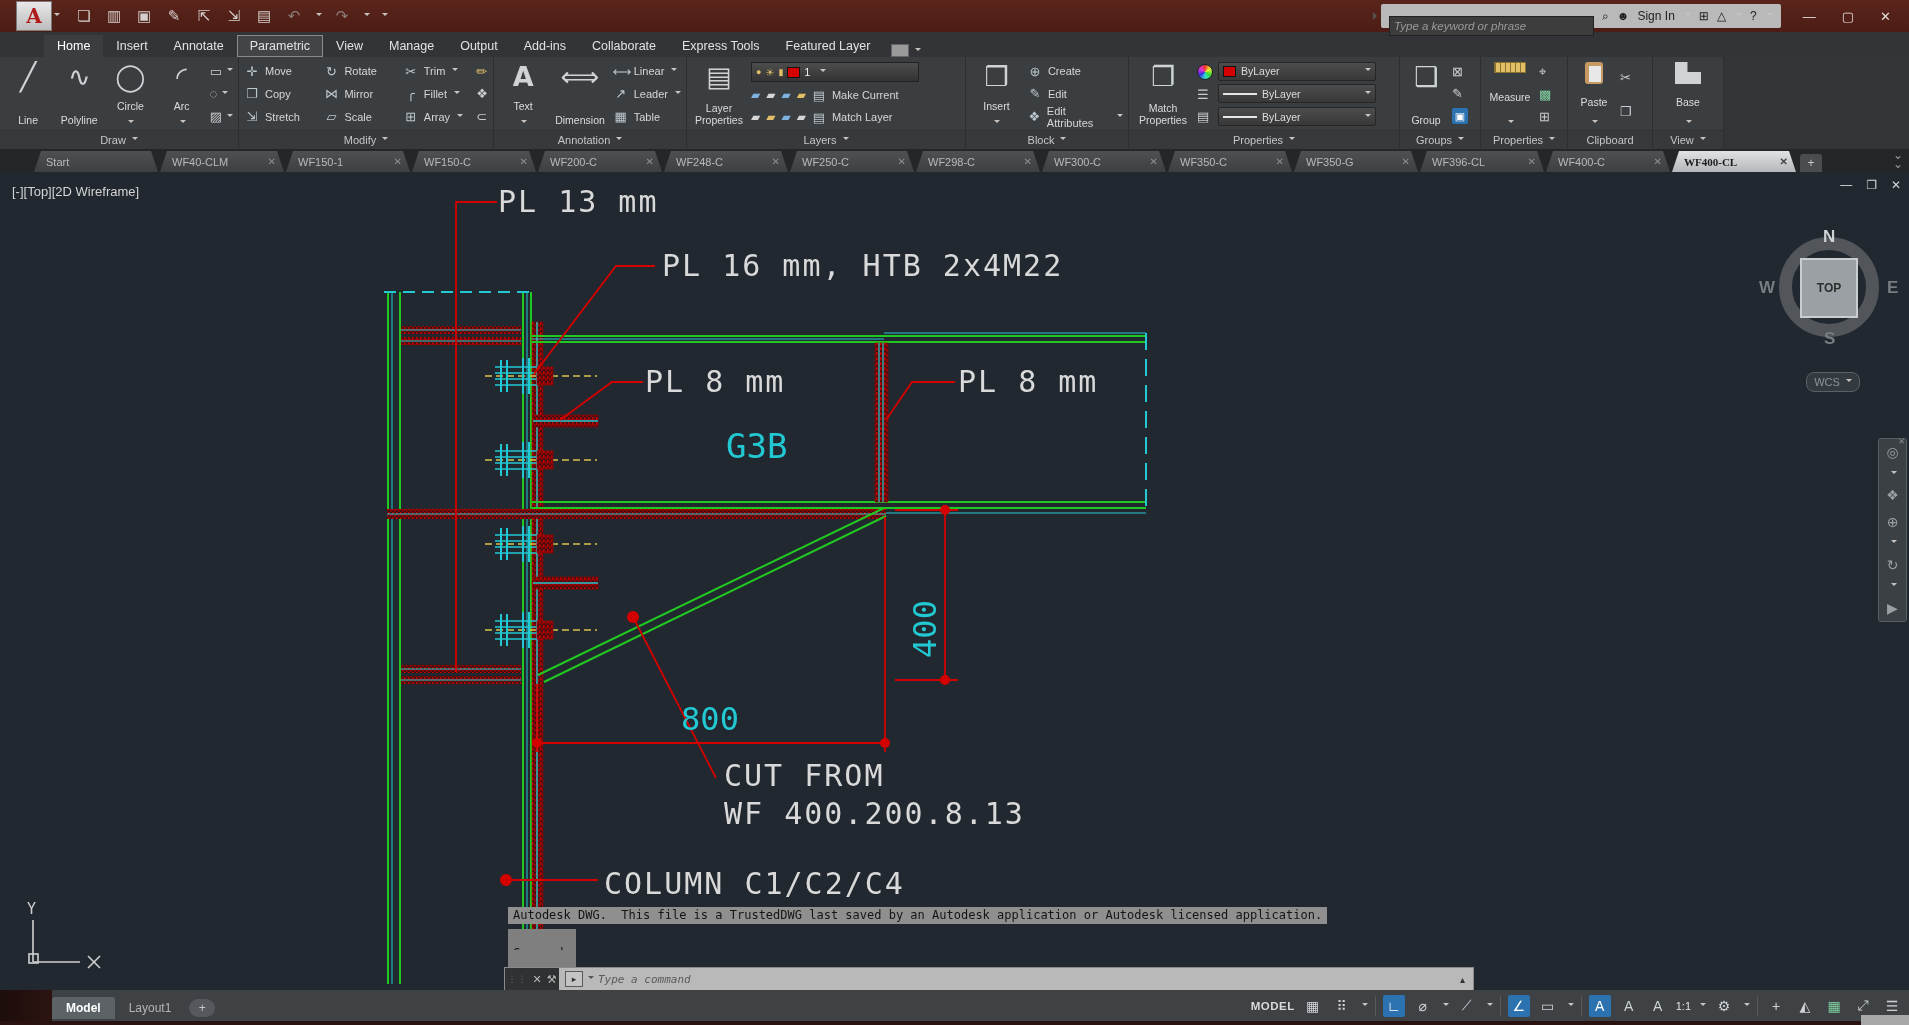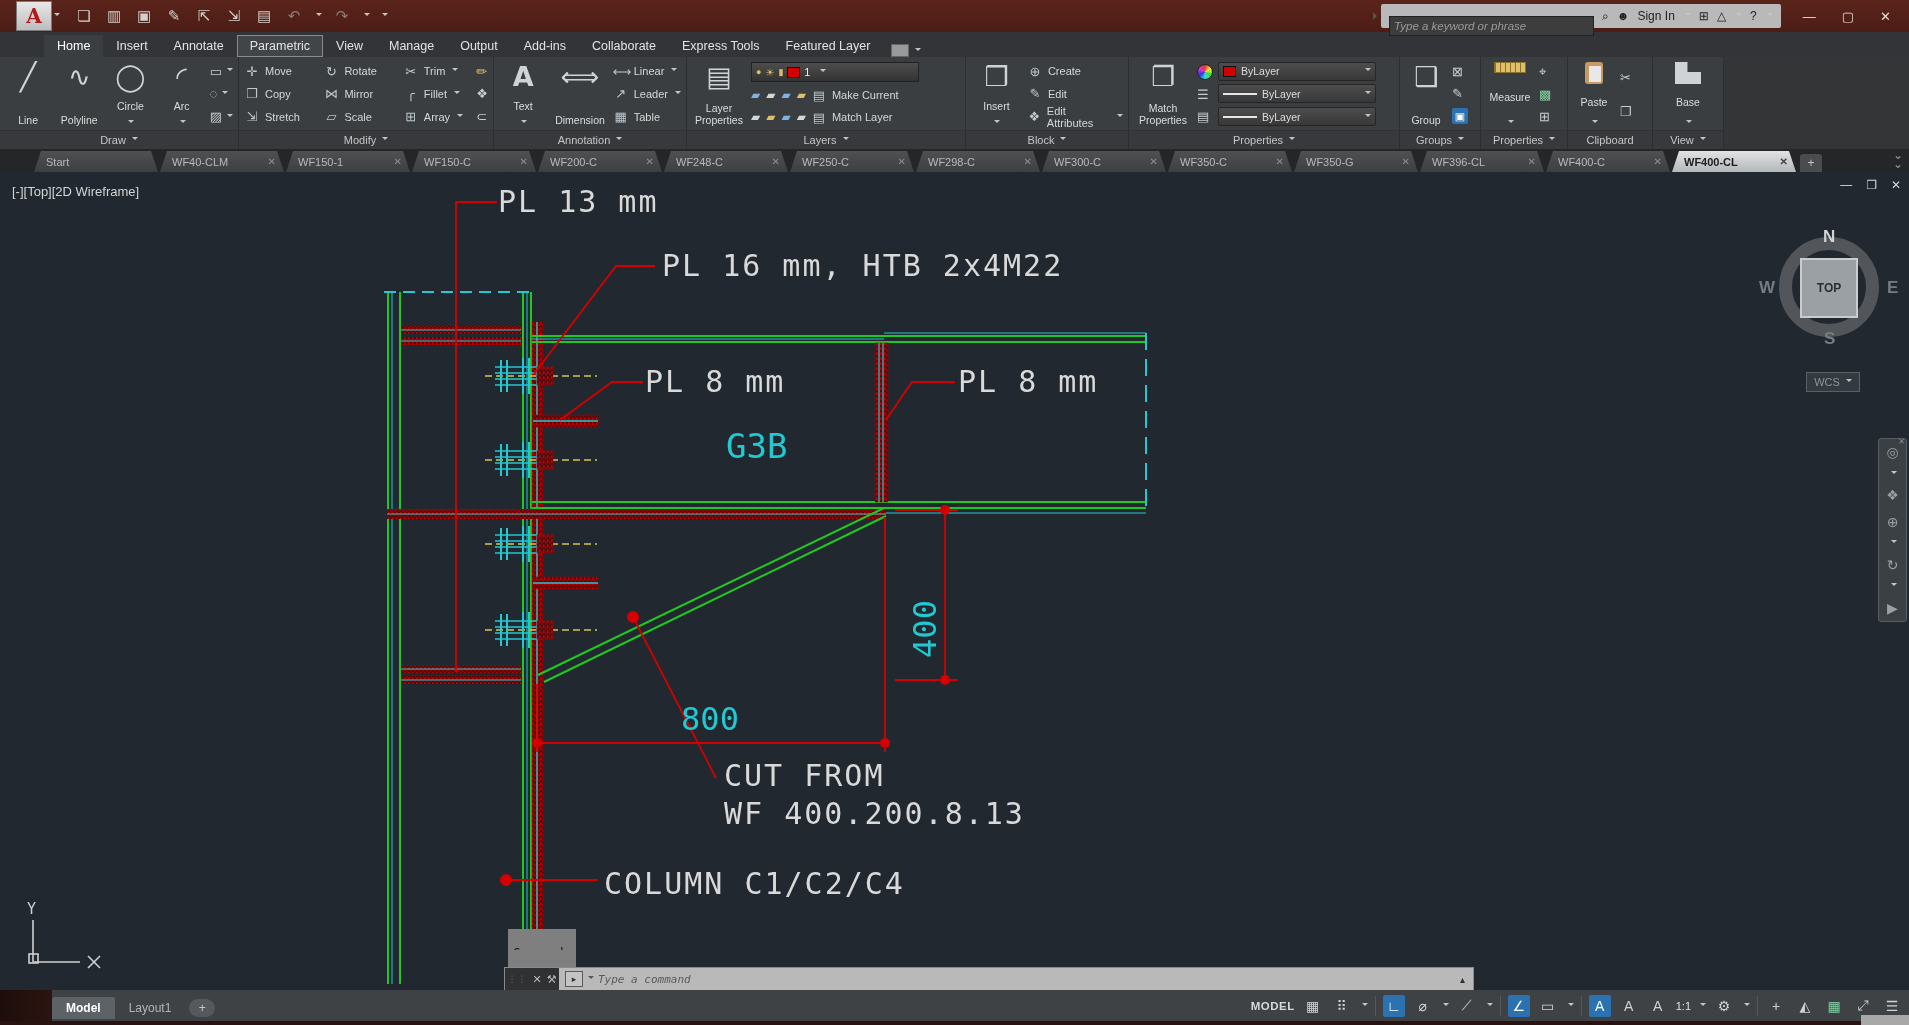--- a/index.html
+++ b/index.html
@@ -56,36 +56,36 @@
   .clipb:after{content:"";position:absolute;left:4px;top:4px;width:12px;height:16px;background:#e8e8e8;}
   .baseL{width:26px;height:22px;background:#cfd3d6;clip-path:polygon(0 0,48% 0,48% 45%,100% 45%,100% 100%,0 100%);}
   .cwheel{width:14px;height:14px;border-radius:50%;background:conic-gradient(#e33,#ee3,#3d3,#3dd,#33d,#d3d,#e33);border:1px solid #222;}
   .rfill{flex:1;background:#333537;}
   
   .ftabrow{height:23px;background:#252628;display:flex;align-items:flex-end;padding-left:34px;position:relative;}
   .ftab{height:21px;min-width:104px;padding:0 8px 0 12px;margin-right:2px;display:flex;align-items:center;gap:8px;
     background:linear-gradient(#4e5052,#3d3f41);color:#b9b9b9;font-size:11px;
     clip-path:polygon(7px 0,calc(100% - 7px) 0,100% 100%,0 100%);}
   .ftab .x{color:#8f8f8f;font-size:10px;margin-left:auto;}
-  .ftab.active{background:linear-gradient(#e0e2e3,#b4b8ba);color:#1c1c1c;font-weight:bold;}
+  .ftab.active{background:linear-gradient(#e0e2e3,#b4b8ba);color:#1c1c1c;font-weight:bold;font-family:Liberation Serif, serif;}
   .ftab.active .x{color:#444;}
   .ftab-plus{width:22px;height:18px;margin-left:2px;background:#4a4c4e;color:#c8c8c8;display:flex;align-items:center;justify-content:center;border-radius:3px 3px 0 0;font-size:12px;}
   .ftab-ovf{position:absolute;right:6px;top:2px;color:#9a9a9a;font-size:12px;line-height:9px;text-align:center;}
   
   .canvas{position:relative;width:1909px;height:818px;background:#212830;overflow:hidden;}
   .vplabel{position:absolute;left:12px;top:12px;color:#d4d4d4;font-size:13px;}
   .winctl{position:absolute;right:8px;top:6px;color:#d8d8d8;font-size:12px;display:flex;gap:14px;}
   
   .vcube{position:absolute;left:1777px;top:63px;width:104px;height:104px;}
   .vring{position:absolute;left:2px;top:2px;width:100px;height:100px;border-radius:50%;border:13px solid rgba(90,94,98,.85);box-sizing:border-box;}
   .vface{position:absolute;left:23px;top:23px;width:58px;height:60px;background:#9aa0a4;border:2px solid #c9cdd0;box-sizing:border-box;
     display:flex;align-items:center;justify-content:center;color:#2e2e2e;font-weight:bold;font-size:12px;}
   .vl{position:absolute;color:#787d81;font-weight:bold;font-size:17px;}
   .vl.n{color:#cfd3d6;}
-  .wcsbadge{position:absolute;left:1806px;top:200px;width:52px;height:18px;border:1px solid #5c6064;border-radius:0;background:rgba(70,75,80,.5);
+  .wcsbadge{position:absolute;left:1806px;top:200px;width:52px;height:18px;border:1px solid #5c6064;border-radius:8px;background:rgba(70,75,80,.5);
     color:#8f9498;font-size:11px;display:flex;align-items:center;justify-content:center;gap:4px;}
   .navbar{position:absolute;left:1878px;top:266px;width:27px;height:182px;background:rgba(66,70,74,.8);border:1px solid #595d61;border-radius:3px;
     display:flex;flex-direction:column;align-items:center;justify-content:space-around;color:#9aa0a4;font-size:14px;}
   .navbar .xx{position:absolute;top:-2px;right:1px;font-size:8px;color:#8a8e92;}
   .trustbar{position:absolute;left:508px;top:735px;height:17px;background:#8f8f8f;color:#151515;
     font-family:"DejaVu Sans Mono",monospace;font-size:12px;line-height:17px;padding:0 5px;white-space:pre;}
   .cmdline{position:absolute;left:508px;top:757px;height:16px;background:#7f7f7f;color:#111;
     font-family:"DejaVu Sans Mono",monospace;font-size:12px;line-height:16px;padding:16px 5px;}
   .cmdline2{top:778px;}
   .cmdbar{position:absolute;left:504px;top:795px;width:968px;height:22px;display:flex;align-items:center;background:#b9b9b9;border:1px solid #8a8a8a;}
@@ -716,20 +716,21 @@
       <span class="caret"></span>
       <span>❖</span>
       <span>⊕</span>
       <span class="caret"></span>
       <span>↻</span>
       <span class="caret"></span>
       <span>▶</span>
     </div>
 
     
+    <div class="trustbar">Autodesk DWG.  This file is a TrustedDWG last saved by an Autodesk application or Autodesk licensed application.</div>
     <div class="cmdline">Command:</div>
     <div class="cmdline cmdline2">Command:</div>
     <div class="cmdbar">
       <div class="cmdgrip">
         <span class="dots">⋮⋮</span>
         <span>✕</span>
         <span>⚒</span>
       </div>
       <div class="promptbox">▸</div>
       <span class="caret" style="border-top-color:#555"></span>

